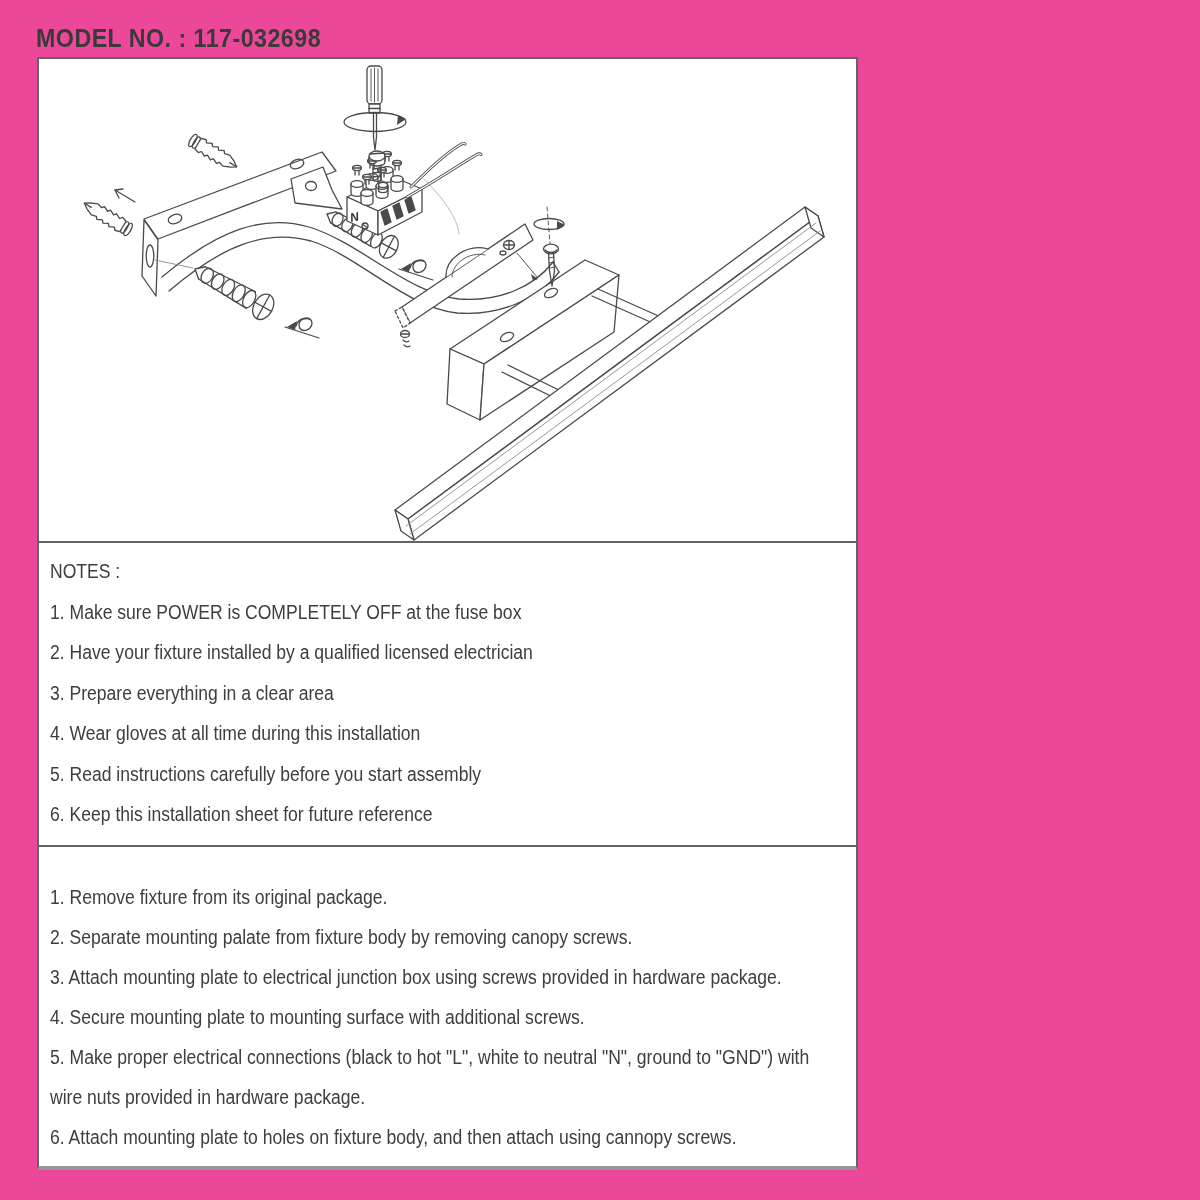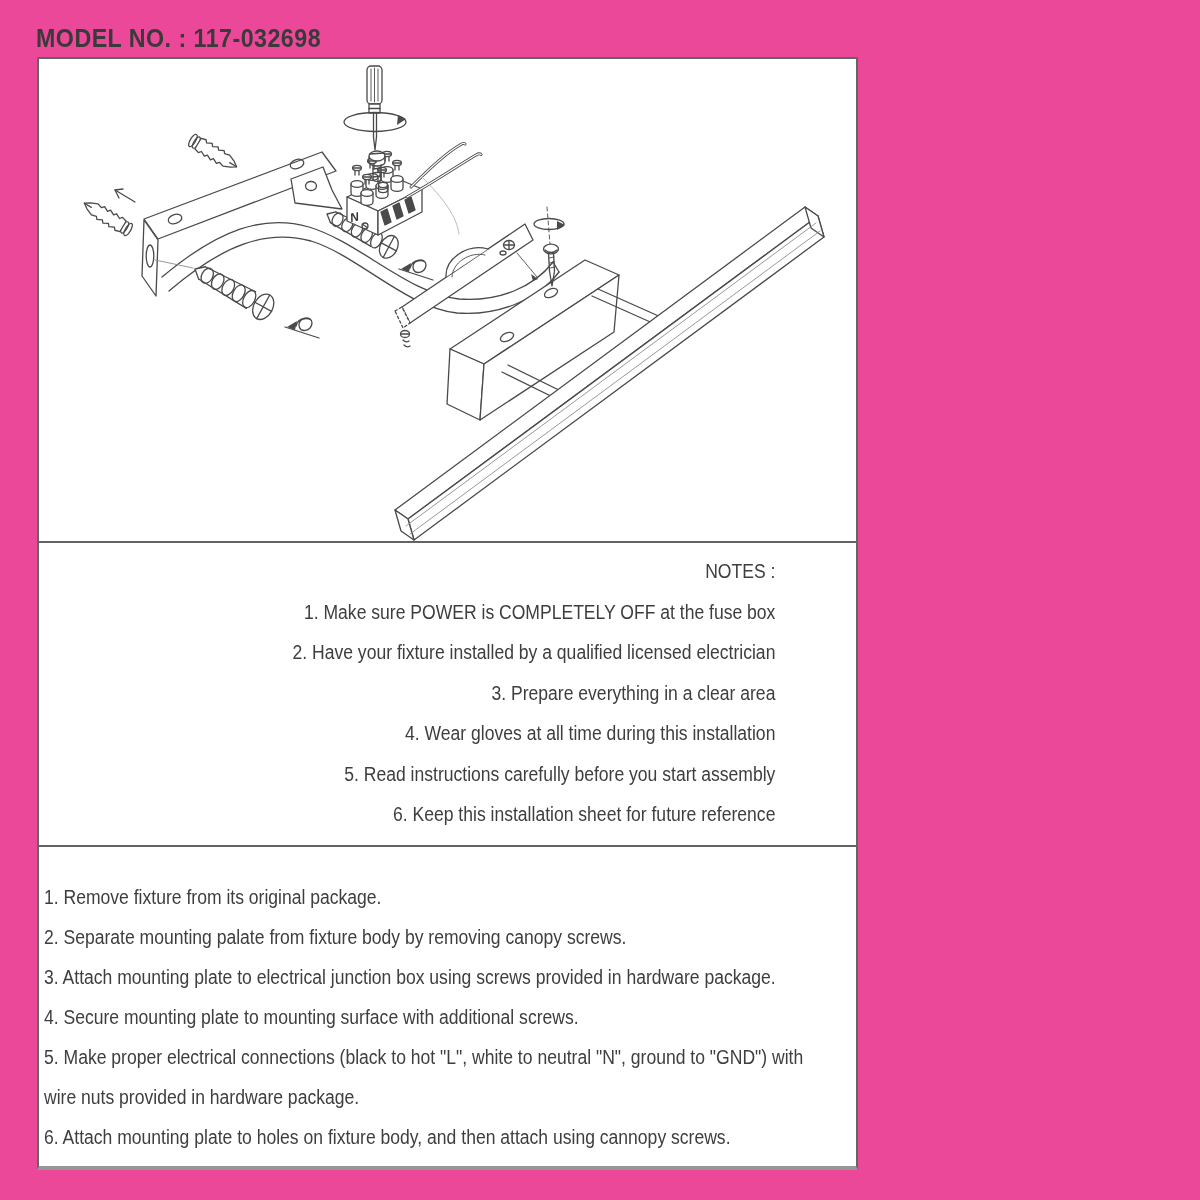--- a/index.html
+++ b/index.html
@@ -10,22 +10,22 @@
   .title {
     position:absolute; left:36px; top:24px;
     font-size:25px; font-weight:600; letter-spacing:0.5px; color:#3a3a3a;
     transform:scaleX(0.93); transform-origin:0 0; white-space:nowrap;
   }
   .box {
     position:absolute; left:37px; width:821px; box-sizing:border-box;
     border:2px solid #646464; background:#ffffff;
   }
   #diagram-box { top:57px; height:486px; }
-  #notes-box   { top:543px; height:304px; border-top:none; padding:8px 0 0 11px;text-align:right; }
-  #steps-box   { top:847px; height:323px; border-top:none; border-bottom-width:4px; border-bottom-color:#979797; padding:30px 0 0 5px; }
+  #notes-box   { top:543px; height:304px; border-top:none; padding:8px 0 0 11px; }
+  #steps-box   { top:847px; height:323px; border-top:none; border-bottom-width:4px; border-bottom-color:#979797; padding:30px 0 0 11px; }
   .row {
     font-size:19.5px; line-height:40.5px; color:#3e3e3e; white-space:nowrap;
     transform:scaleX(0.90); transform-origin:0 50%;
   }
   #steps-box .row { line-height:40px; }
   svg { display:block; }
 </style>
 </head>
 <body>
 

